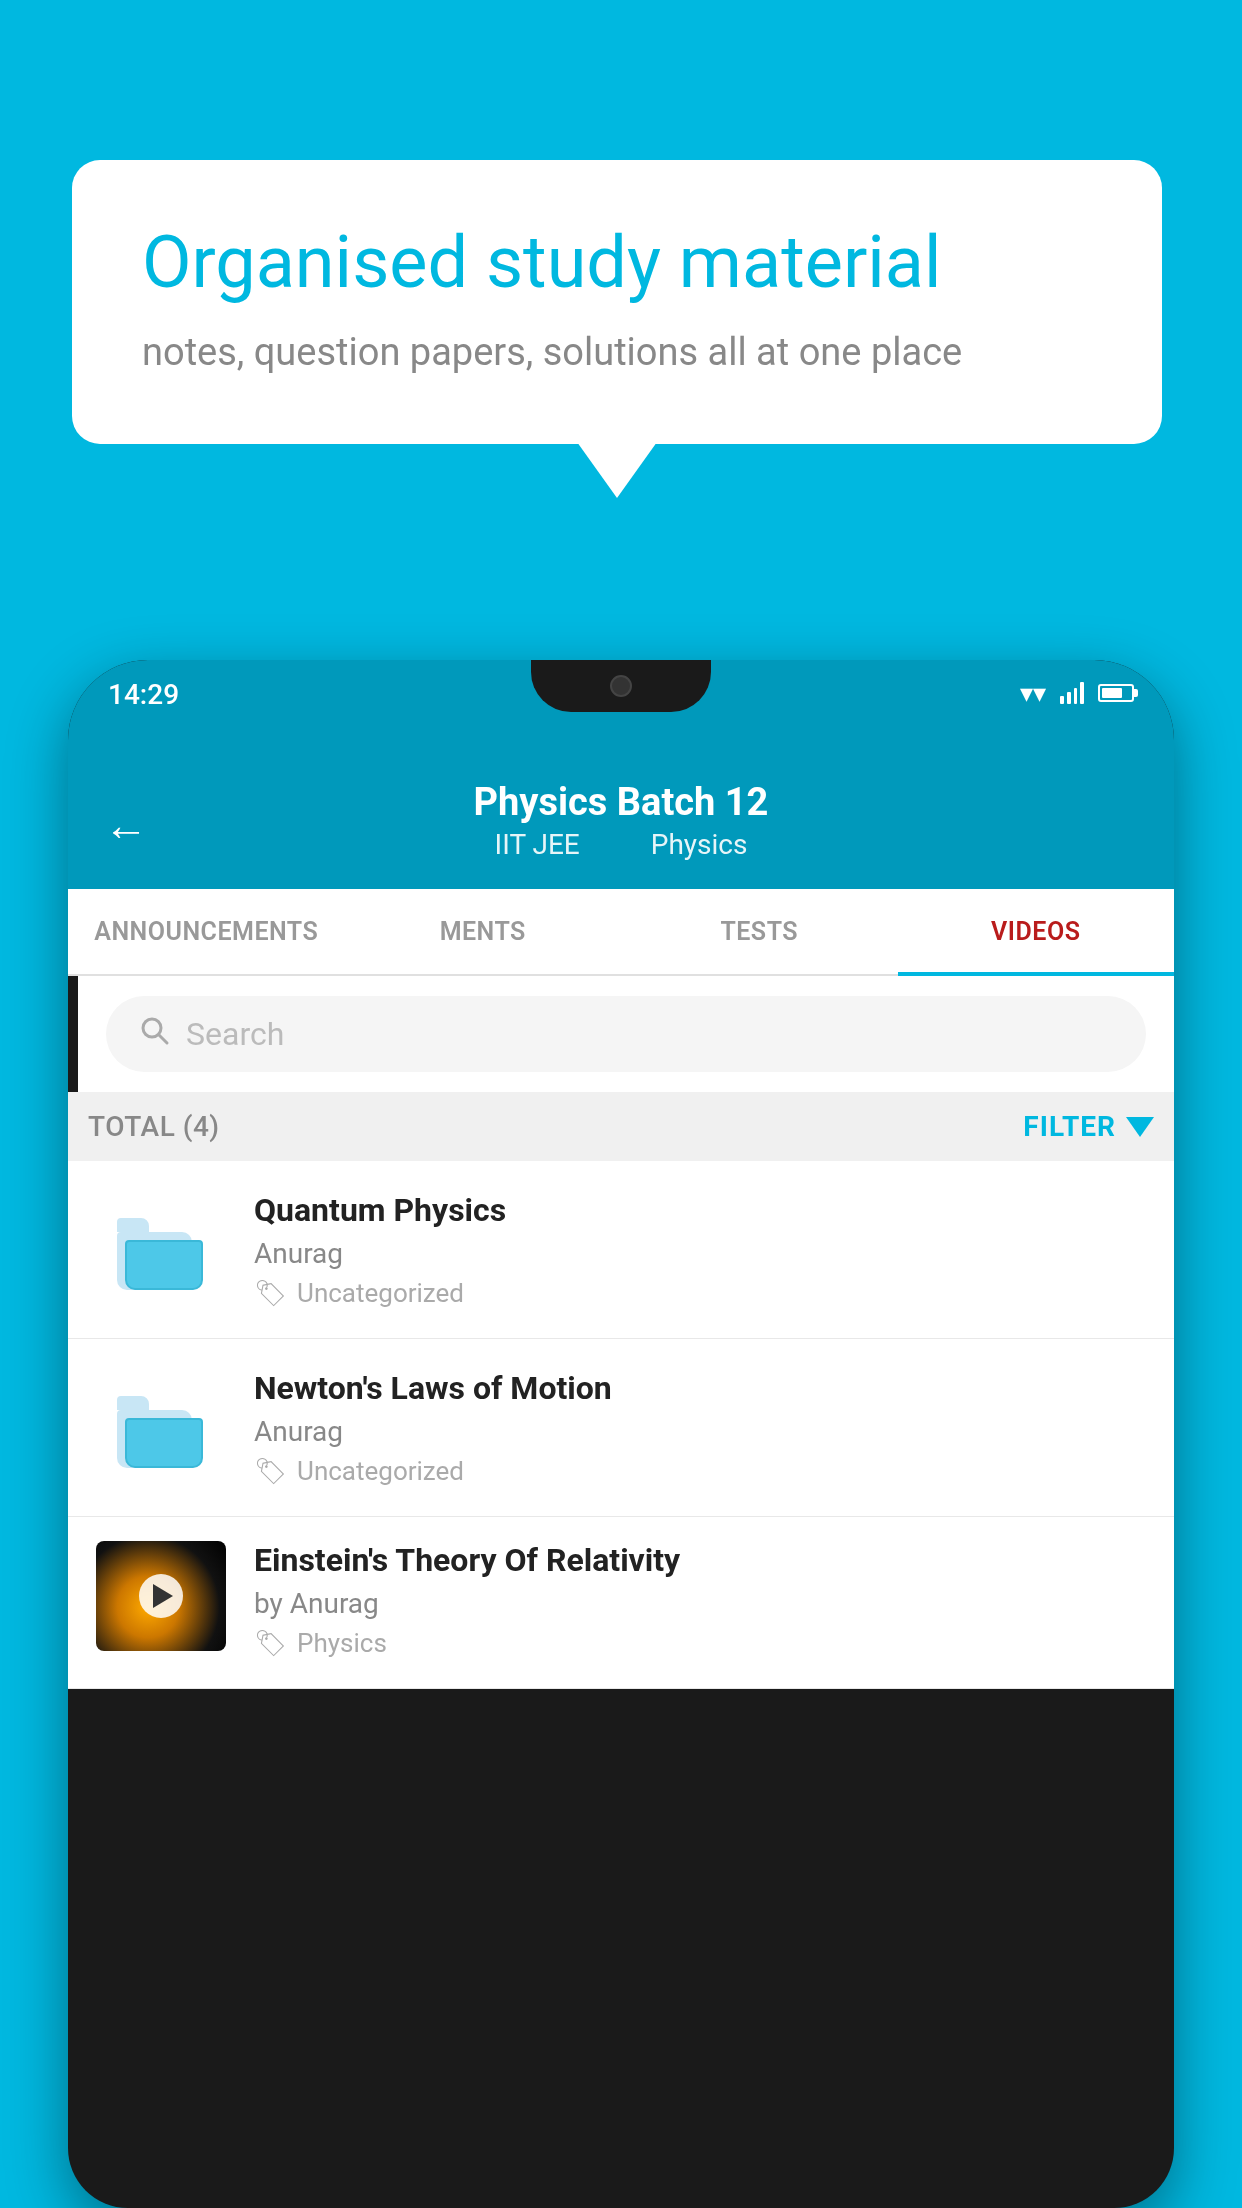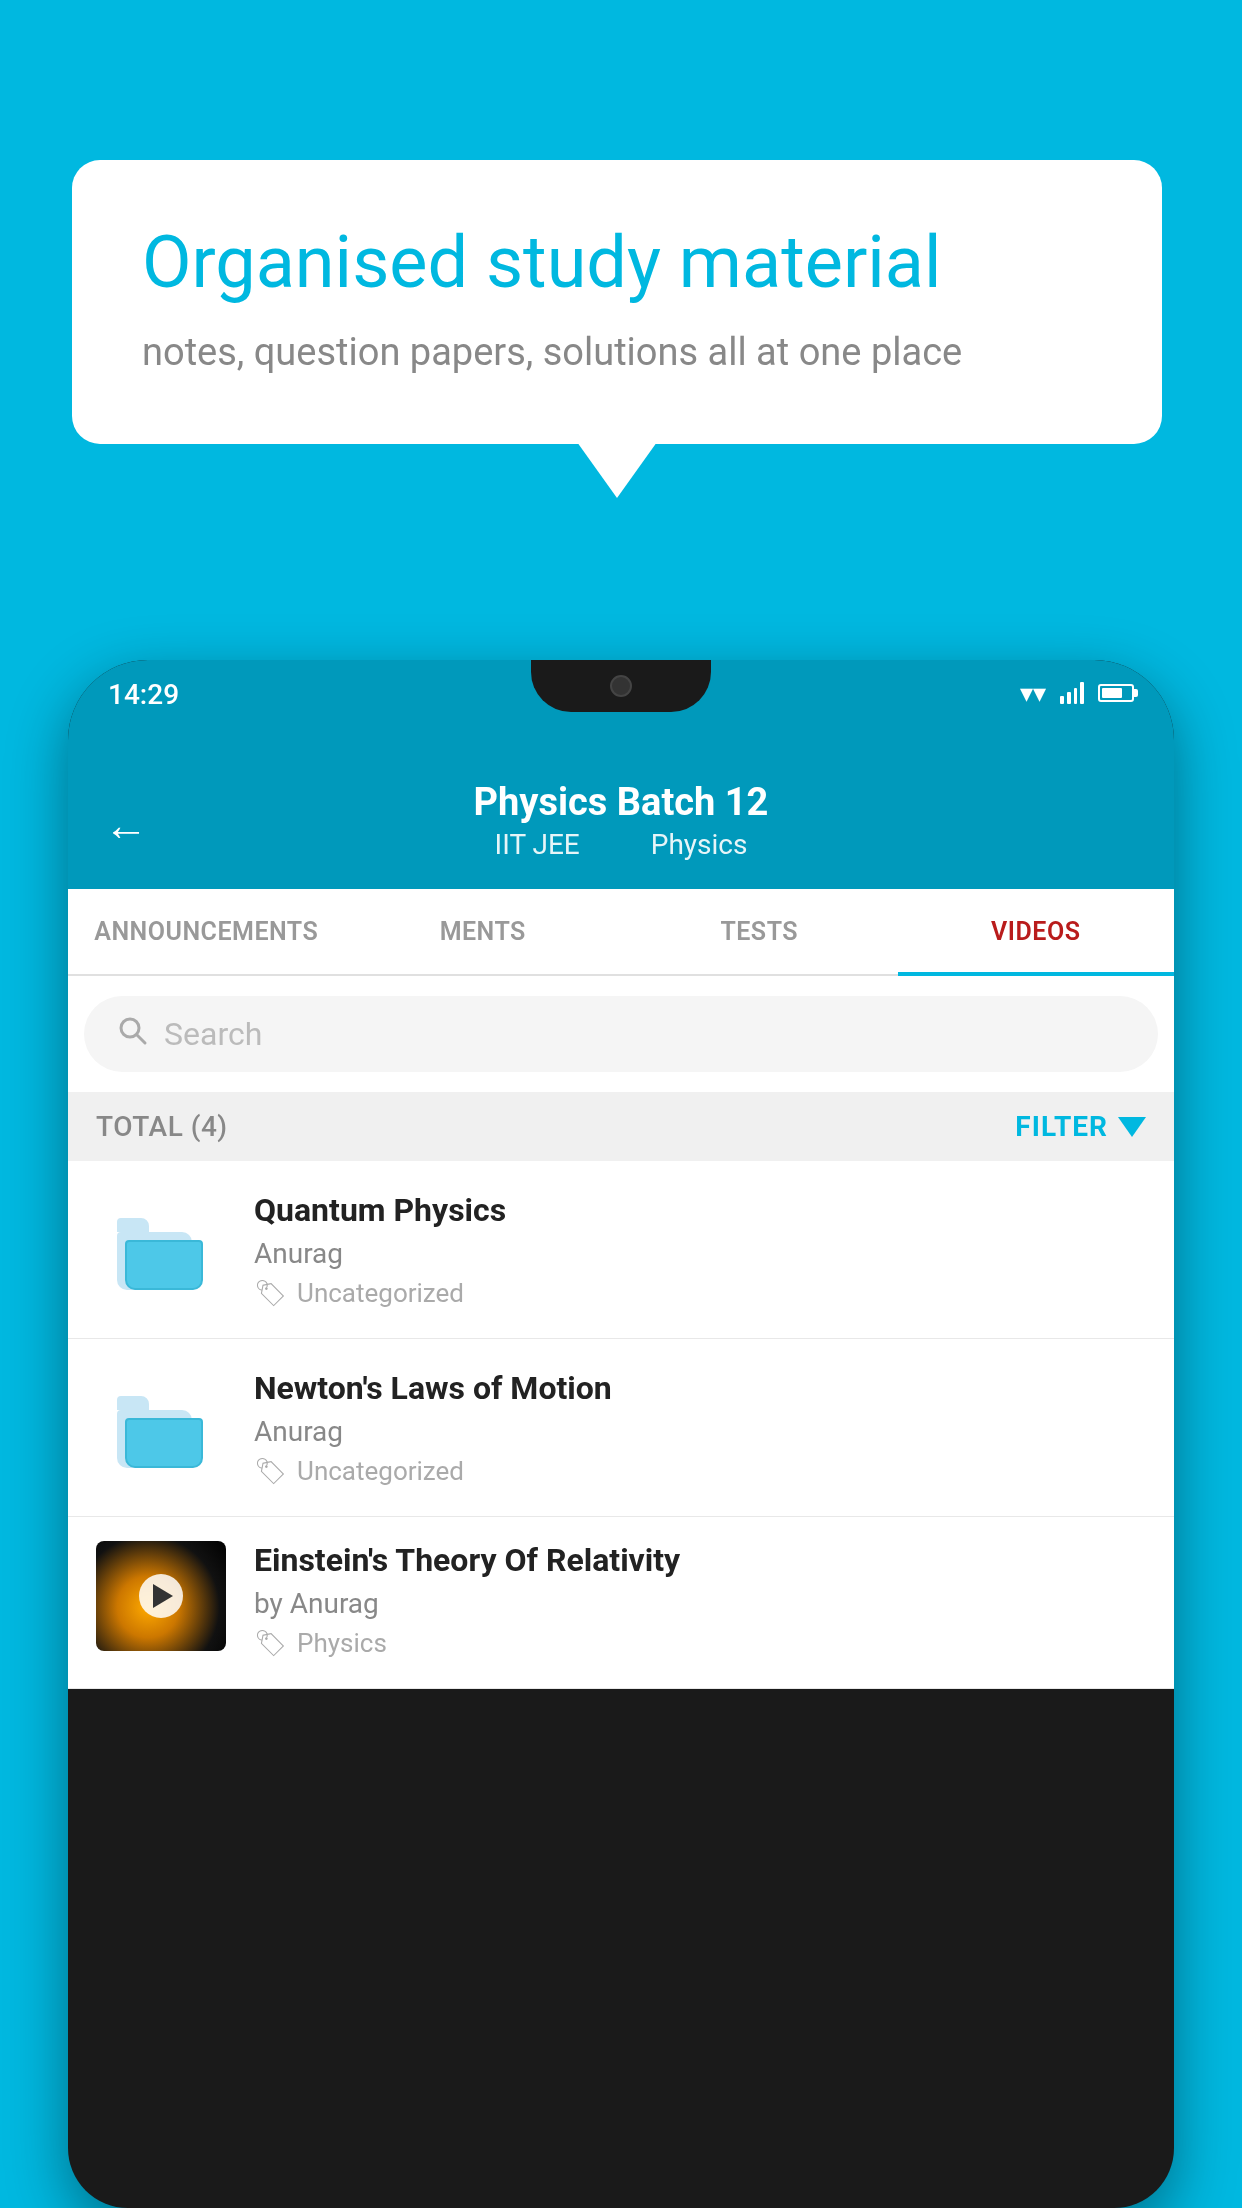--- a/index.html
+++ b/index.html
@@ -230,21 +230,22 @@
       bottom: -2px;
       left: 0;
       right: 0;
       height: 4px;
       background: #00b8e0;
     }
 
     
     .search-container {
       background: white;
-      padding: 20px 16px;
+      padding: 20px 28px;
+      margin-left: 10px;
     }
 
     .search-bar {
       background: #f5f5f5;
       border-radius: 40px;
       display: flex;
       align-items: center;
       padding: 18px 32px;
       gap: 16px;
     }
@@ -258,21 +259,21 @@
       color: #bbb;
       font-size: 32px;
     }
 
     
     .filter-bar {
       background: #f0f0f0;
       display: flex;
       align-items: center;
       justify-content: space-between;
-      padding: 18px 28px;
+      padding: 18px 20px;
     }
 
     .total-count {
       font-size: 28px;
       color: #888;
       font-weight: 500;
       letter-spacing: 0.5px;
     }
 
     .filter-button {

